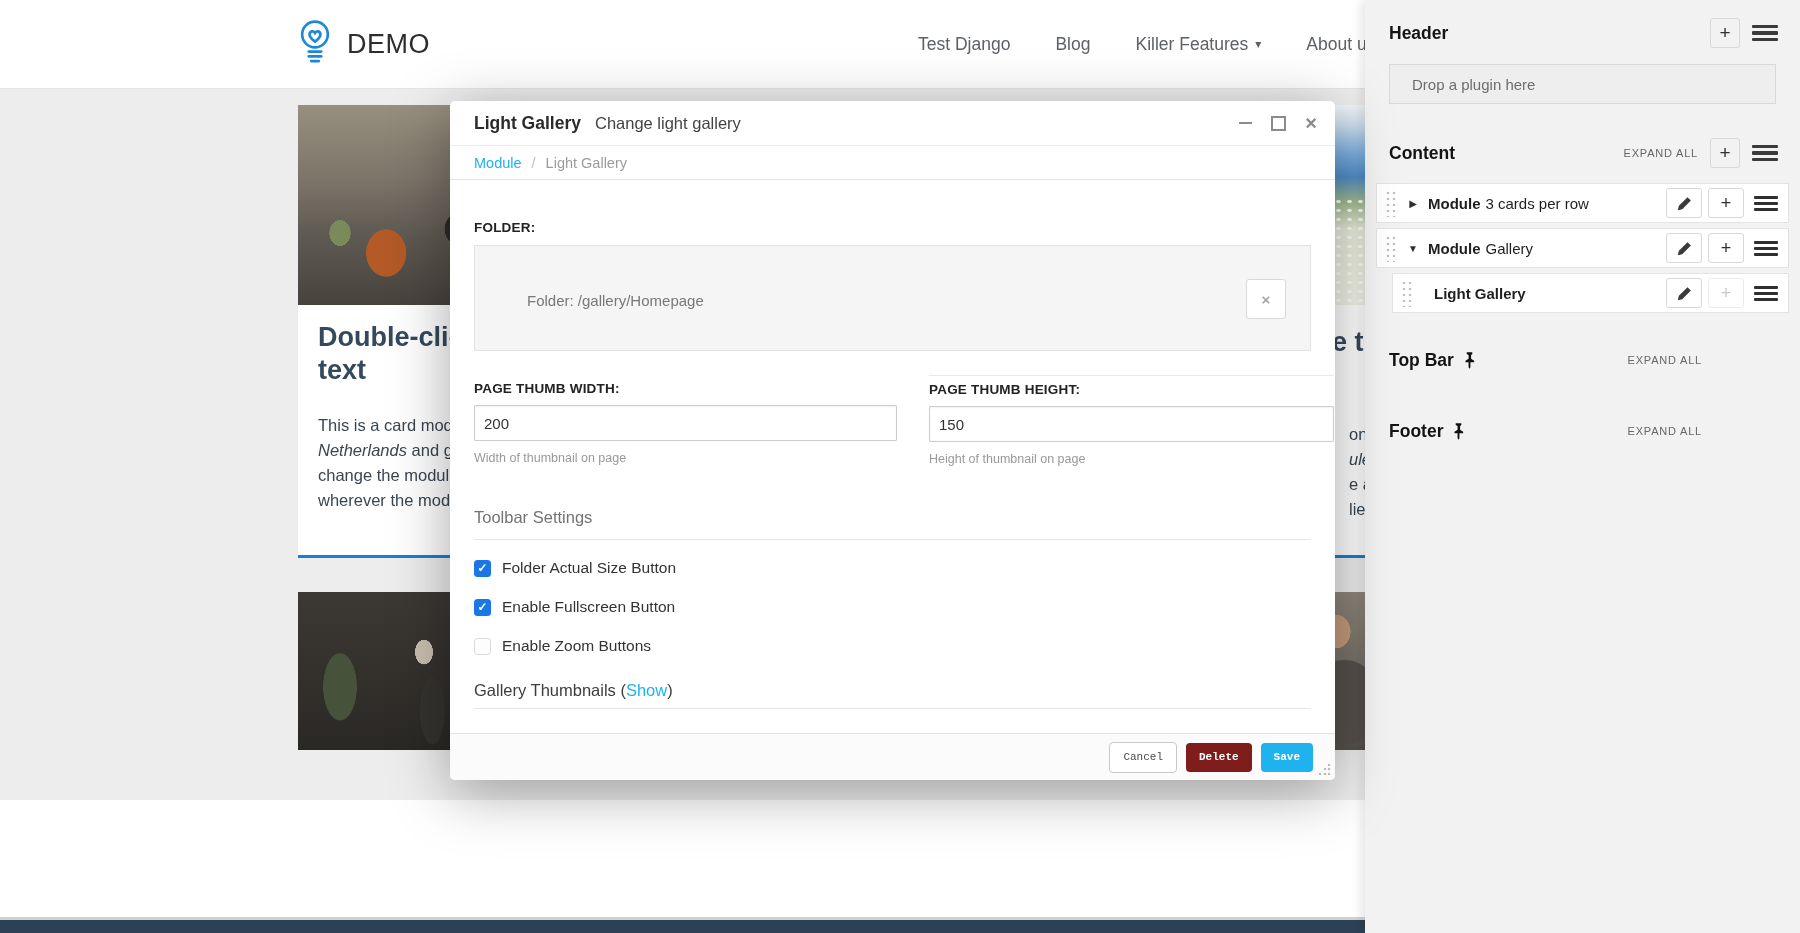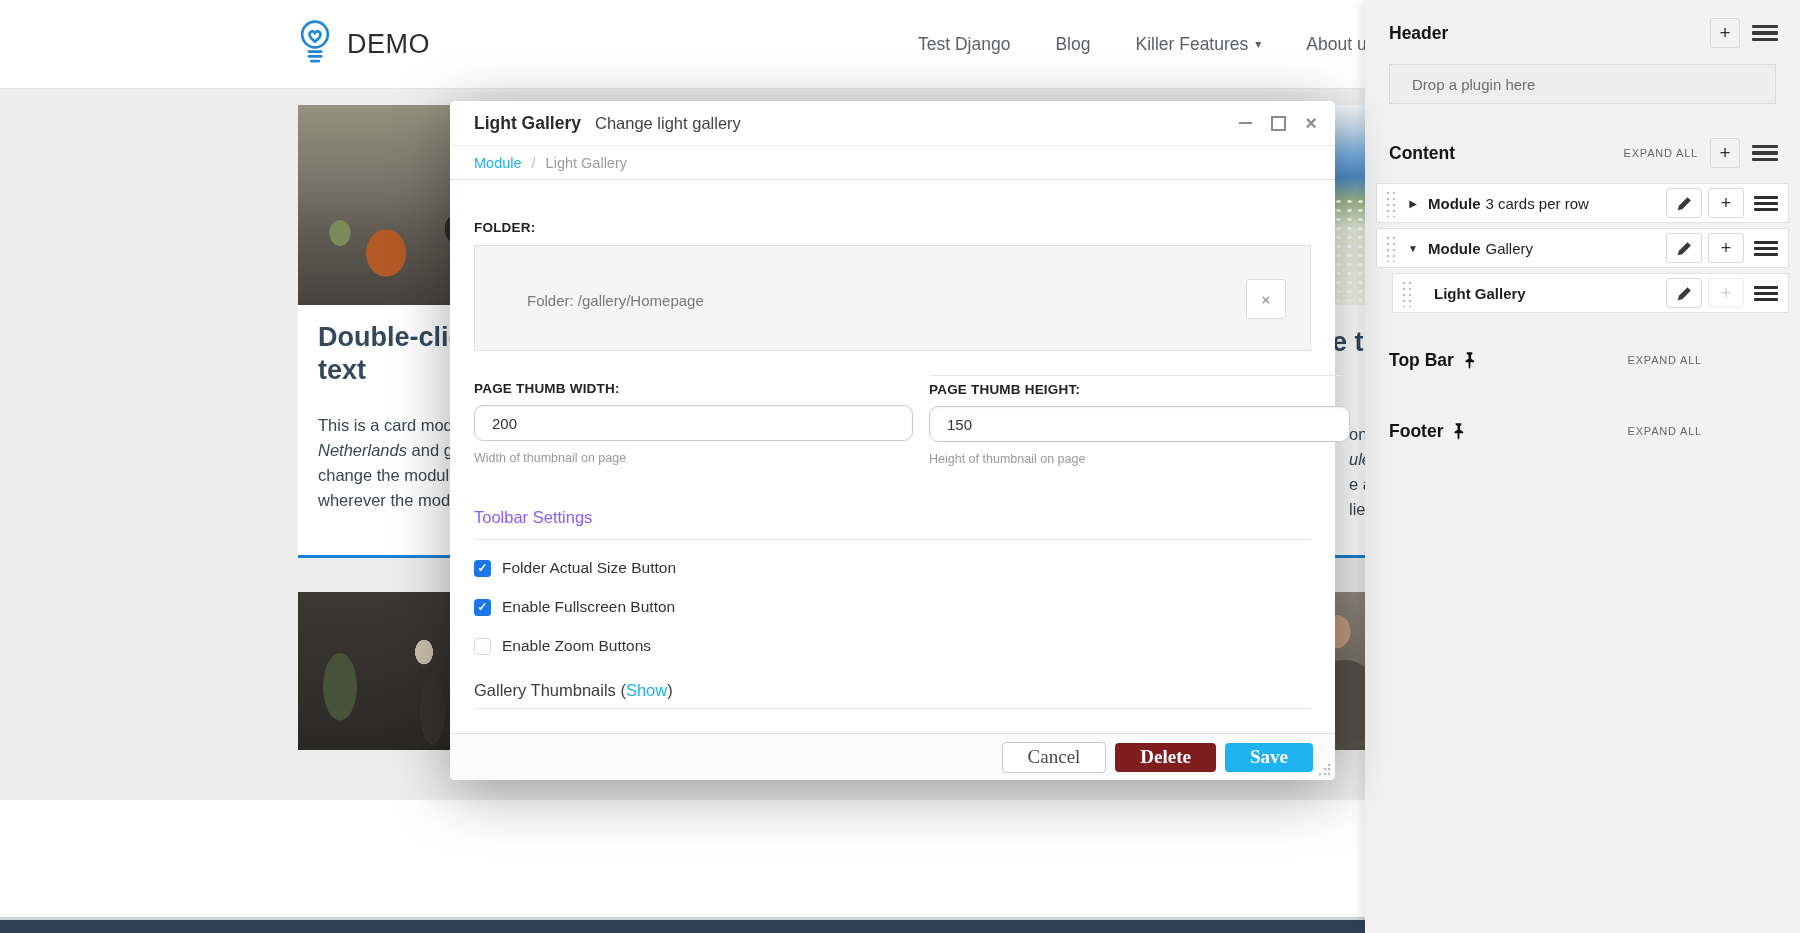--- a/index.html
+++ b/index.html
@@ -79,41 +79,41 @@
   .folder-label{margin:40px 0 10px;}
   .folder-box{height:104px;background:#f5f5f5;border:1px solid #e2e2e2;position:relative;cursor:pointer;}
   .folder-val{position:absolute;left:52px;top:46px;font-size:15px;color:#787878;}
   .folder-clear{position:absolute;right:24px;top:33px;width:38px;height:38px;background:#fff;
                 border:1px solid #d9d9d9;border-radius:3px;display:flex;align-items:center;
                 justify-content:center;font-size:15px;font-weight:bold;color:#a5a5a5;cursor:pointer;}
   .fields-row{display:flex;margin-top:24px;}
   .field{width:423px;padding-top:6px;}
   .field.right{width:414px;margin-left:32px;border-top:1px solid #e8e8e8;}
   .field .f-label{display:block;margin:0 0 9px;}
-  .txt-input{width:403px;height:34px;border:1px solid #ccc;border-radius:9px;padding:0 17px;
+  .txt-input{width:403px;height:34px;border:1px solid #ccc;border-radius:1px;padding:0 9px;
              font-size:15px;color:#333;font-family:"Liberation Sans",sans-serif;
              box-shadow:inset 0 1px 2px rgba(0,0,0,.06);box-sizing:content-box;}
   .field.right .txt-input{width:385px;}
   .help{margin-top:10px;font-size:12.5px;color:#999;}
-  .section-h{margin-top:42px;font-size:16.5px;color:#8b5cf6;}
+  .section-h{margin-top:42px;font-size:16.5px;color:#737373;}
   .hr{border-top:1px solid #e5e5e5;margin-top:12px;}
   .cb-row{display:flex;align-items:center;gap:11px;margin-top:19px;height:20px;cursor:pointer;}
   .cb-row.first{margin-top:18px;}
   .cb{width:17px;height:17px;border-radius:3.5px;display:flex;align-items:center;justify-content:center;flex:0 0 auto;}
   .cb.checked{background:#1c77e6;color:#fff;font-size:12px;font-weight:bold;}
   .cb.unchecked{background:#fdfdfd;border:1px solid #d9d9d9;box-sizing:border-box;}
   .cb-label{font-size:15.5px;color:#333;}
   .gal-line{margin-top:25px;font-size:16.5px;color:#3d3d3d;}
   .gal-line .link{color:#1eb2ef;cursor:pointer;}
   .hr2{border-top:1px solid #e5e5e5;margin-top:8px;}
   .modal-footer{position:absolute;left:0;right:0;bottom:0;height:46px;background:#fbfbfb;
                 border-top:1px solid #e3e3e3;border-radius:0 0 5px 5px;display:flex;
                 justify-content:flex-end;align-items:center;padding-right:22px;gap:9px;}
-  .btn{height:29px;border-radius:4px;font-size:19px;display:inline-flex;align-items:center;
-       justify-content:center;padding:0 25px;cursor:pointer;font-family:Liberation Serif, serif;}
+  .btn{height:29px;border-radius:4px;font-size:11px;display:inline-flex;align-items:center;
+       justify-content:center;padding:0 13px;cursor:pointer;font-family:Liberation Mono, monospace;}
   .btn-cancel{background:#fff;border:1px solid #c9c9c9;color:#4a4a4a;}
   .btn-delete{background:#7f1d1d;border:none;color:#fff;font-weight:bold;}
   .btn-save{background:#1eb2ef;border:none;color:#fff;font-weight:bold;}
   .resize-grip{position:absolute;right:4px;bottom:4px;width:13px;height:13px;cursor:nwse-resize;background:
      radial-gradient(circle at 2px 11px, #bbb 1.3px, transparent 1.6px),
      radial-gradient(circle at 7px 11px, #bbb 1.3px, transparent 1.6px),
      radial-gradient(circle at 11px 11px, #bbb 1.3px, transparent 1.6px),
      radial-gradient(circle at 7px 6px, #bbb 1.3px, transparent 1.6px),
      radial-gradient(circle at 11px 6px, #bbb 1.3px, transparent 1.6px),
      radial-gradient(circle at 11px 2px, #bbb 1.3px, transparent 1.6px);}

